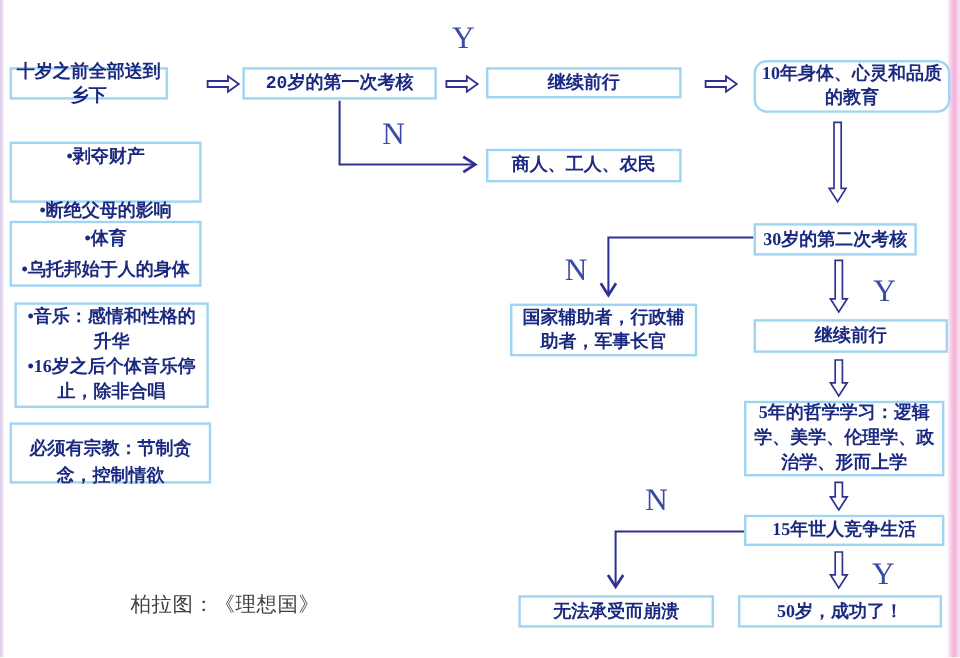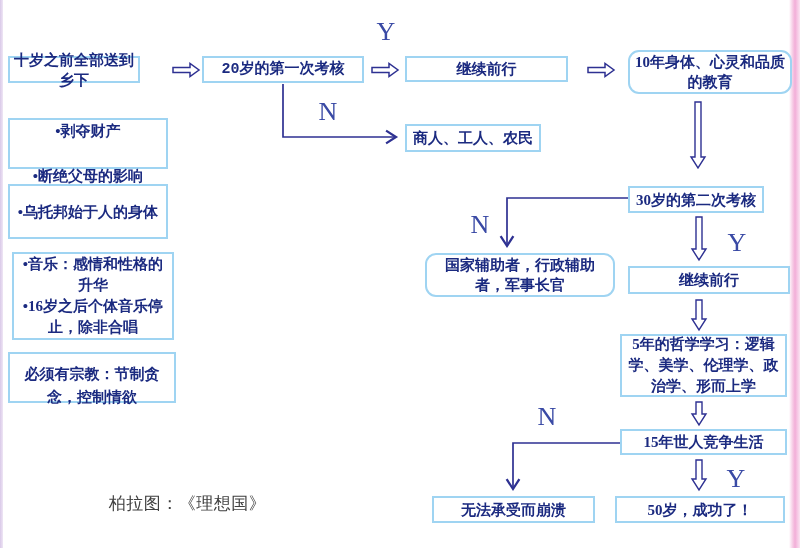--- a/index.html
+++ b/index.html
@@ -99,43 +99,44 @@
   <div class="box" style="left:202px;top:56px;width:162px;height:27px;font-family:Liberation Mono, monospace;">
     <div class="line">20岁的第一次考核</div>
   </div>
   <div class="box" style="left:405px;top:56px;width:163px;height:26px;">
     <div class="line">继续前行</div>
   </div>
   <div class="box" style="left:628px;top:50px;width:164px;height:44px;border-radius:11px;">
     <div class="line">10年身体、心灵和品质的教育</div>
   </div>
 
-  <div class="box" style="left:405px;top:124px;width:136px;height:28px;">
+  <div class="box" style="left:405px;top:124px;width:163px;height:28px;">
     <div class="line">商人、工人、农民</div>
   </div>
 
   <div class="box lh25" style="left:8px;top:118px;width:160px;height:51px;">
     <div class="line">•剥夺财产</div>
     <div class="line">•断绝父母的影响</div>
   </div>
   <div class="box lh26" style="left:8px;top:184px;width:160px;height:55px;">
+    <div class="line">•体育</div>
     <div class="line">•乌托邦始于人的身体</div>
   </div>
   <div class="box lh21" style="left:12px;top:252px;width:162px;height:88px;">
     <div class="line">•音乐：感情和性格的升华</div>
     <div class="line">•16岁之后个体音乐停止，除非合唱</div>
   </div>
   <div class="box lh23" style="left:8px;top:352px;width:168px;height:51px;">
     <div class="line">必须有宗教：节制贪念，控制情欲</div>
   </div>
 
   <div class="box" style="left:628px;top:186px;width:136px;height:27px;">
     <div class="line">30岁的第二次考核</div>
   </div>
-  <div class="box" style="left:425px;top:253px;width:190px;height:44px;border-radius:11px;">
+  <div class="box" style="left:425px;top:253px;width:156px;height:44px;">
     <div class="line">国家辅助者，行政辅助者，军事长官</div>
   </div>
   <div class="box" style="left:628px;top:266px;width:162px;height:28px;">
     <div class="line">继续前行</div>
   </div>
   <div class="box lh21" style="left:620px;top:334px;width:167px;height:63px;">
     <div class="line">5年的哲学学习：逻辑学、美学、伦理学、政治学、形而上学</div>
   </div>
   <div class="box" style="left:620px;top:429px;width:167px;height:26px;">
     <div class="line">15年世人竞争生活</div>

